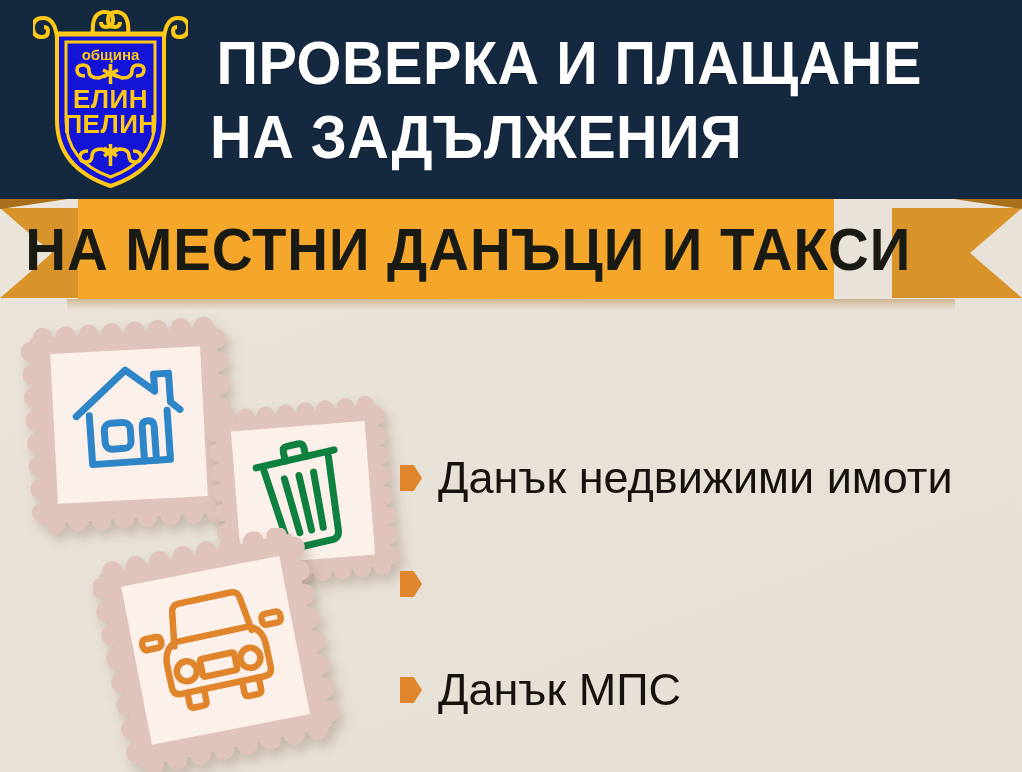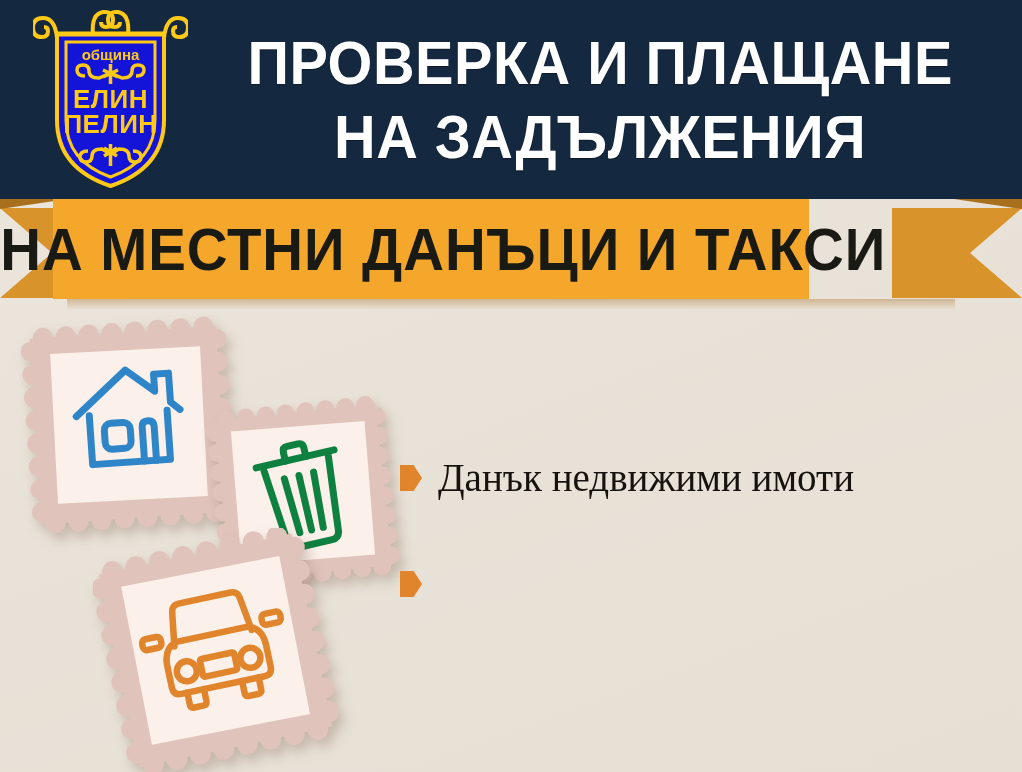--- a/index.html
+++ b/index.html
@@ -32,21 +32,21 @@
     z-index: 6;
     text-align: center;
   }
   #title-block {
     position: absolute;
     left: 190px; top: 10px;
     width: 820px;
     height: 180px;
     display: flex;
     flex-direction: column;
-    align-items: center;
+    align-items: flex-start;
     justify-content: center;
     z-index: 6;
   }
   .title-line {
     color: #ffffff;
     font-family: "Liberation Sans Narrow", "Liberation Sans", sans-serif;
     font-weight: bold;
     font-size: 62px;
     line-height: 74px;
     letter-spacing: 0.5px;
@@ -87,21 +87,21 @@
     border-top: 10px solid #a8701d;
     border-right: 68px solid transparent;
   }
   #ribbon-fold-right {
     right: 0;
     border-top: 10px solid #a8701d;
     border-left: 68px solid transparent;
   }
   #ribbon-main {
     position: absolute;
-    left: 53px; top: 0;
+    left: 78px; top: 0;
     width: 732px; height: 100px;
     background: #f4a72b;
     display: flex;
     align-items: center;
     justify-content: center;
     z-index: 3;
     padding-left: 24px;
   }
   #ribbon-main-shadow {
     position: absolute;
@@ -142,22 +142,22 @@
   .bullet-marker {
     width: 22px;
     height: 26px;
     flex: 0 0 auto;
     margin-right: 16px;
     background: #e0852c;
     clip-path: polygon(0 0, 62% 0, 100% 50%, 62% 100%, 0 100%);
   }
   .bullet-label {
     color: #16120e;
-    font-family: Liberation Serif, serif;
-    font-size: 39px;
+    font-family: Liberation Sans, sans-serif;
+    font-size: 45px;
     line-height: 48px;
     white-space: nowrap;
   }
 </style>
 </head>
 <body>
 
 <div id="poster">
 
   <div id="header"></div>
@@ -377,15 +377,19 @@
   </div>
 
   <div id="bullet-list">
     <div class="bullet-row">
       <span class="bullet-marker"></span>
       <span class="bullet-label">Данък недвижими имоти</span>
     </div>
     <div class="bullet-row">
       <span class="bullet-marker"></span>
     </div>
+    <div class="bullet-row">
+      <span class="bullet-marker"></span>
+      <span class="bullet-label">Данък МПС</span>
+    </div>
   </div>
 
 </div>
 
 </body></html>

